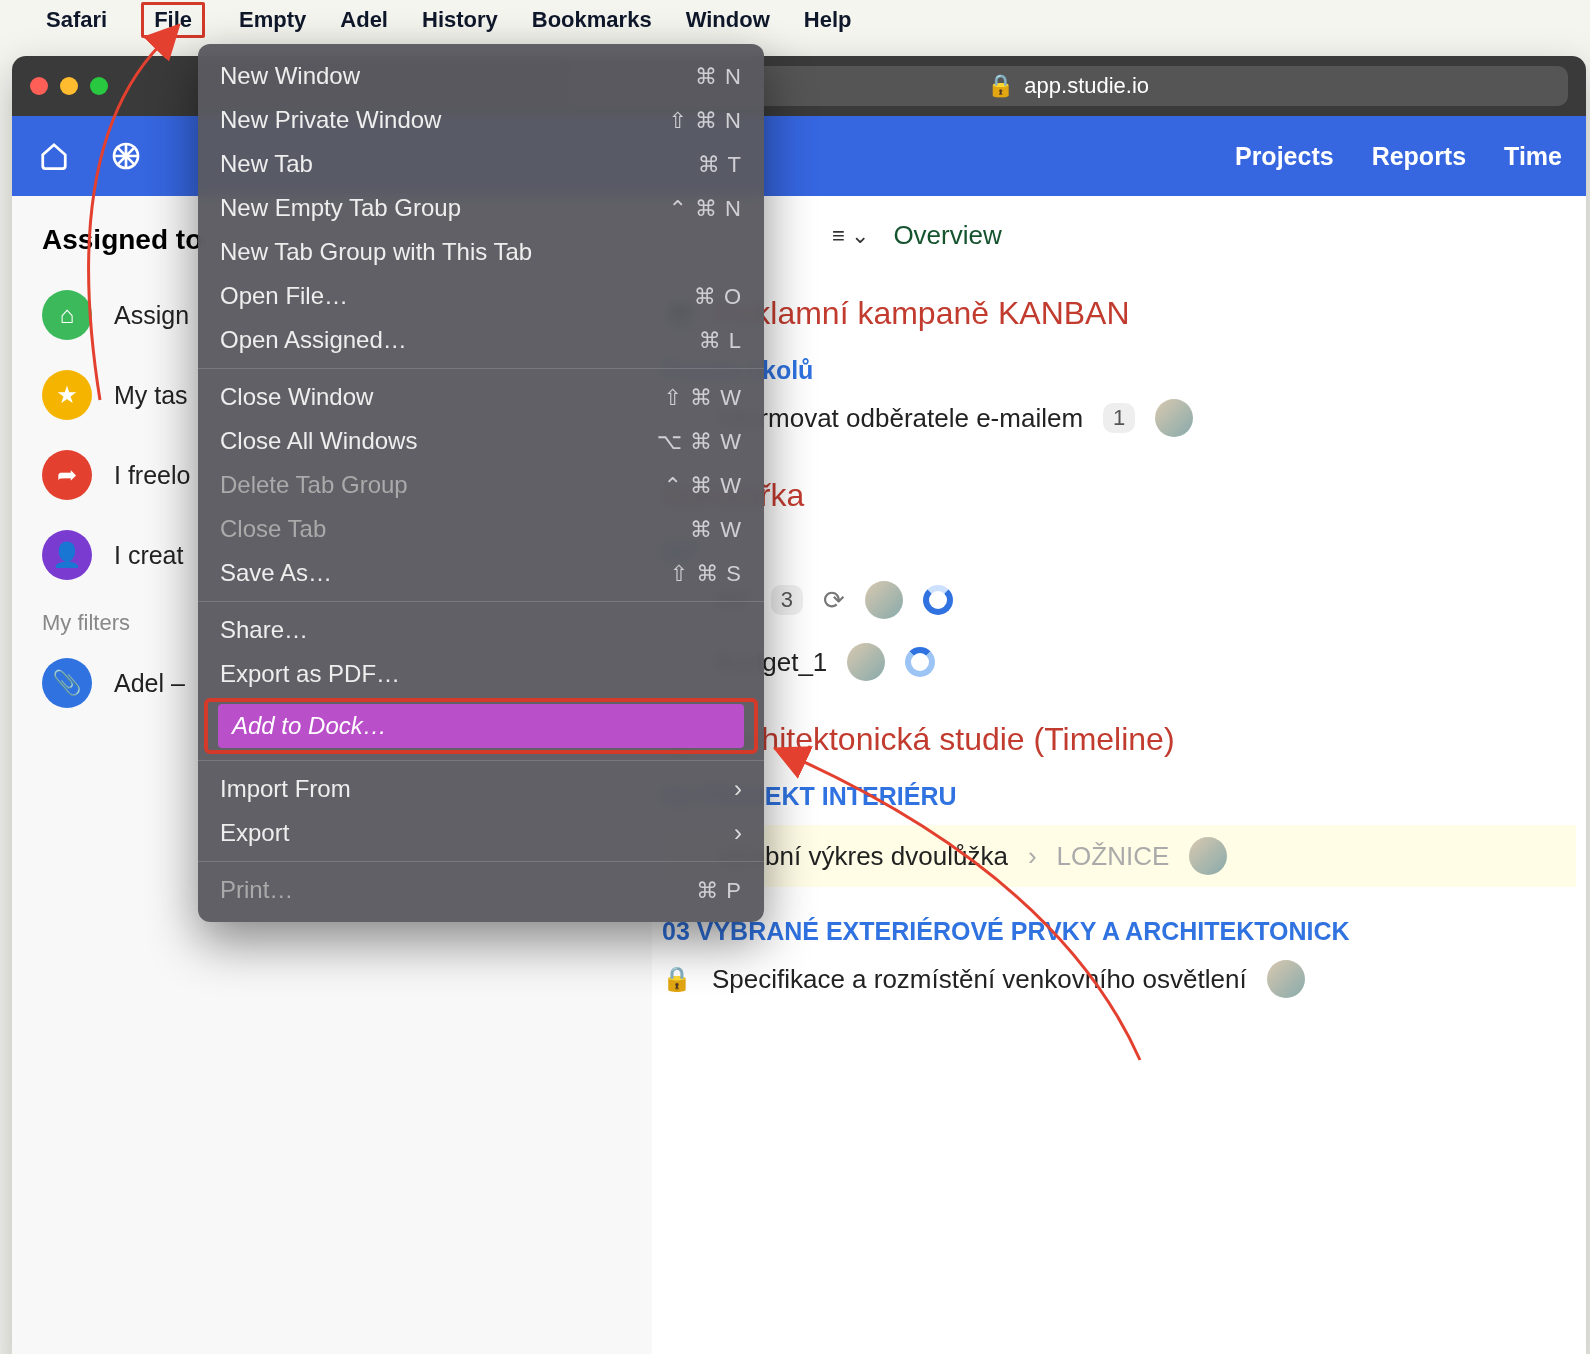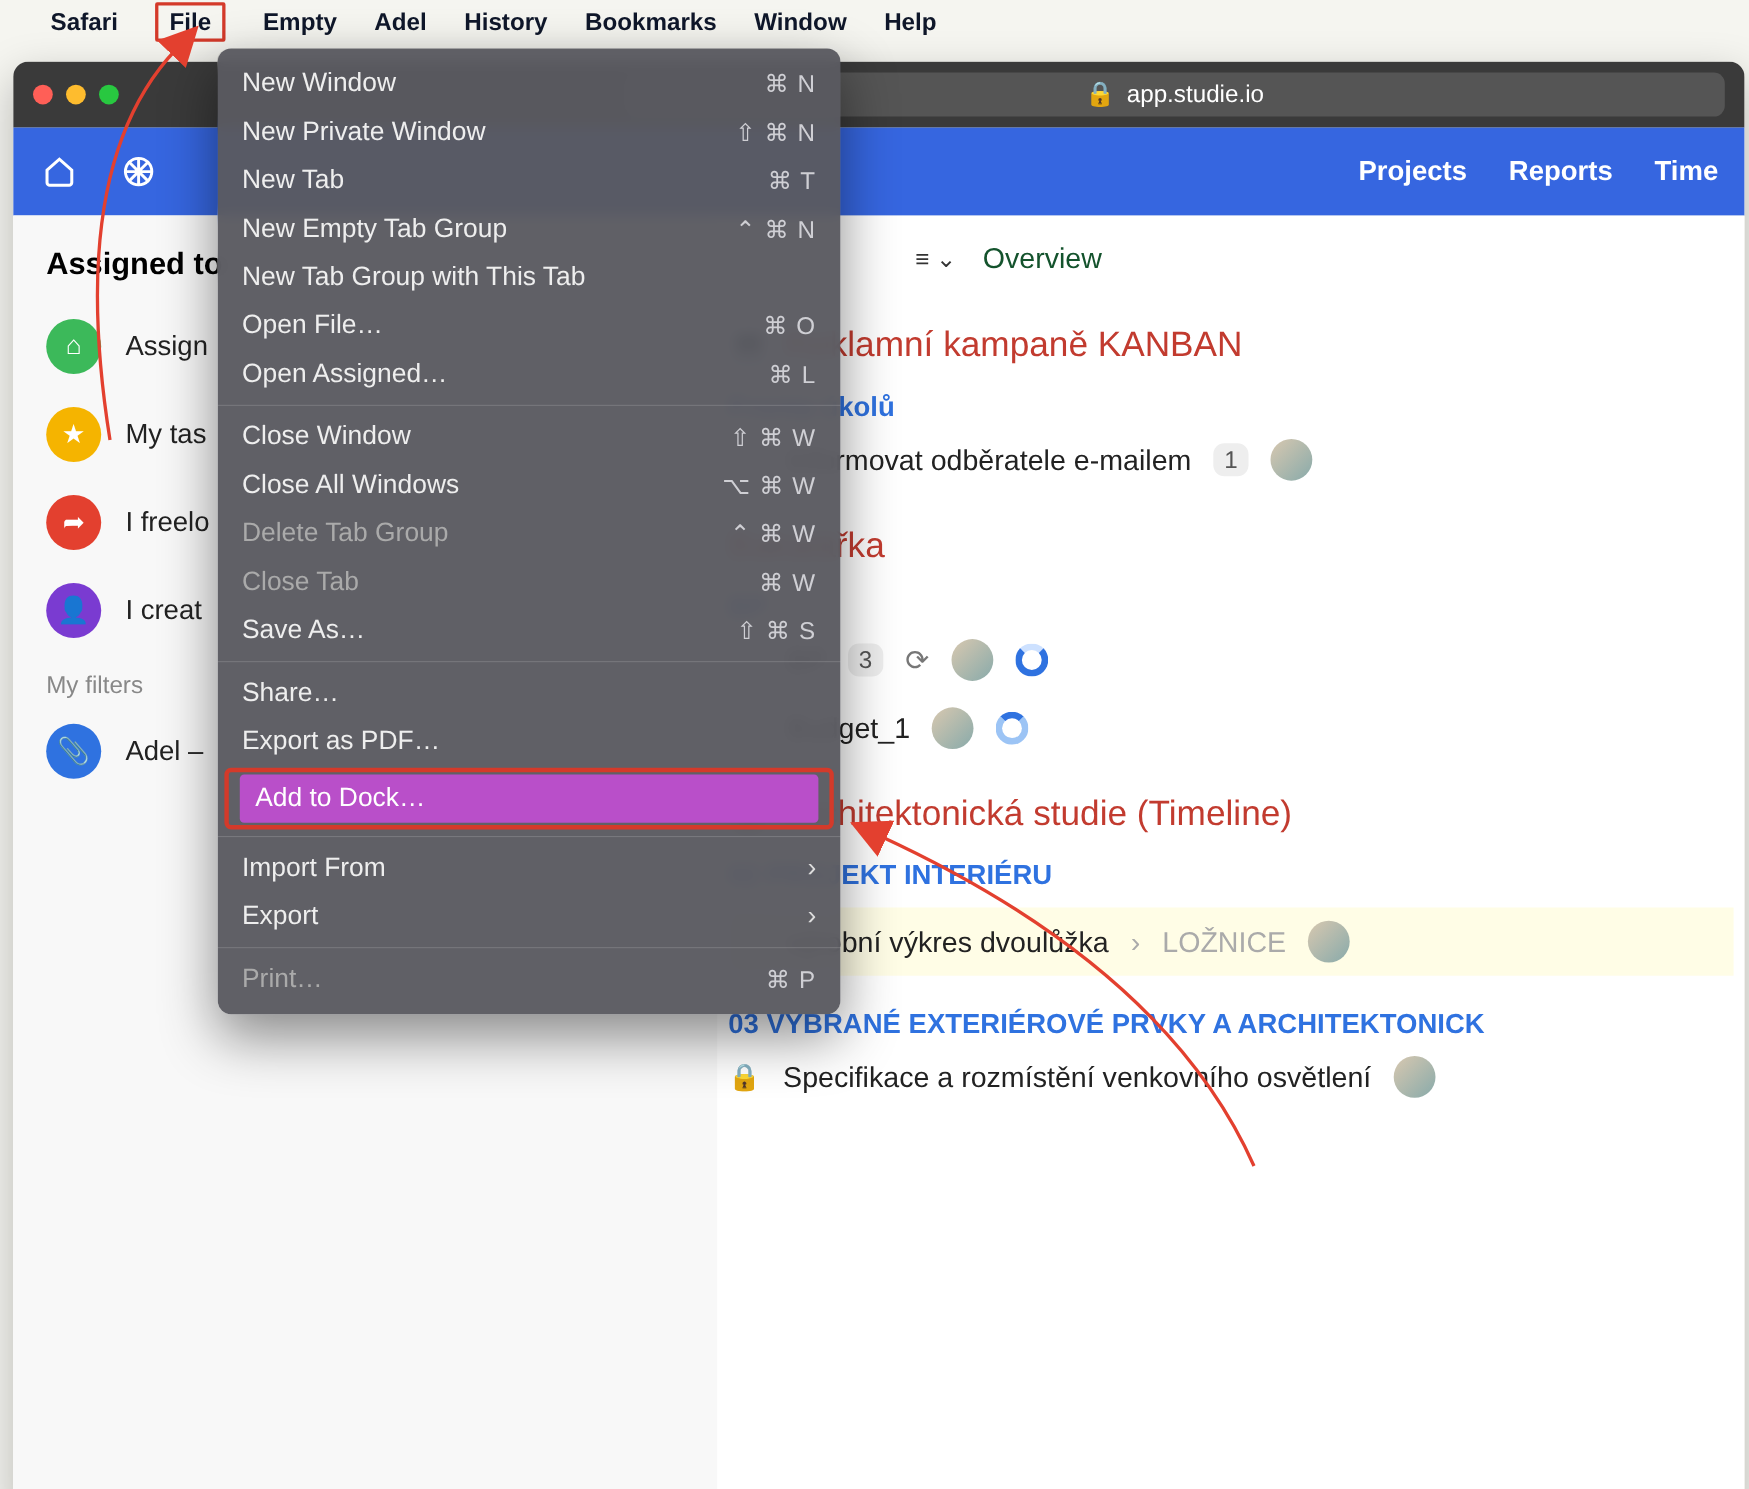--- a/index.html
+++ b/index.html
@@ -53,21 +53,21 @@
 .breadcr { color: #aaa; font-size: 26px; }
 .locki { font-size: 24px; color: #555; }
 .laptop-emoji, .house-emoji { font-size: 30px; }
 
 
 .file-menu { position: absolute; top: 44px; left: 198px; width: 566px; background: rgba(90,90,96,0.96); border-radius: 12px; box-shadow: 0 20px 50px rgba(0,0,0,.45); padding: 10px 0; color: #eee; font-size: 24px; backdrop-filter: blur(6px); }
 .file-menu .mi { display: flex; justify-content: space-between; align-items: flex-end; padding: 8px 22px; }
 .file-menu .mi.dim { color: #aaa; }
 .file-menu .sep { height: 1px; background: rgba(255,255,255,.15); margin: 6px 0; }
 .file-menu .kb { color: #cfcfd4; font-size: 22px; letter-spacing: 1px; }
-.file-menu .mi.highlight { background: #b94fc9; color: #fff; margin: 0 8px; border-radius: 4px; padding: 8px 14px; }
+.file-menu .mi.highlight { background: #b94fc9; color: #fff; margin: 0 8px; border-radius: 4px; padding: 8px 14px; font-style: italic; }
 .highlight-wrap { border: 4px solid #d43a2a; border-radius: 6px; margin: 2px 6px; padding: 2px; }
 .chev { color: #ddd; }
 
 
 svg.annot { position: absolute; top: 0; left: 0; width: 1590px; height: 1354px; pointer-events: none; }
 </style>
 </head>
 <body>
 
 <div class="menubar">

